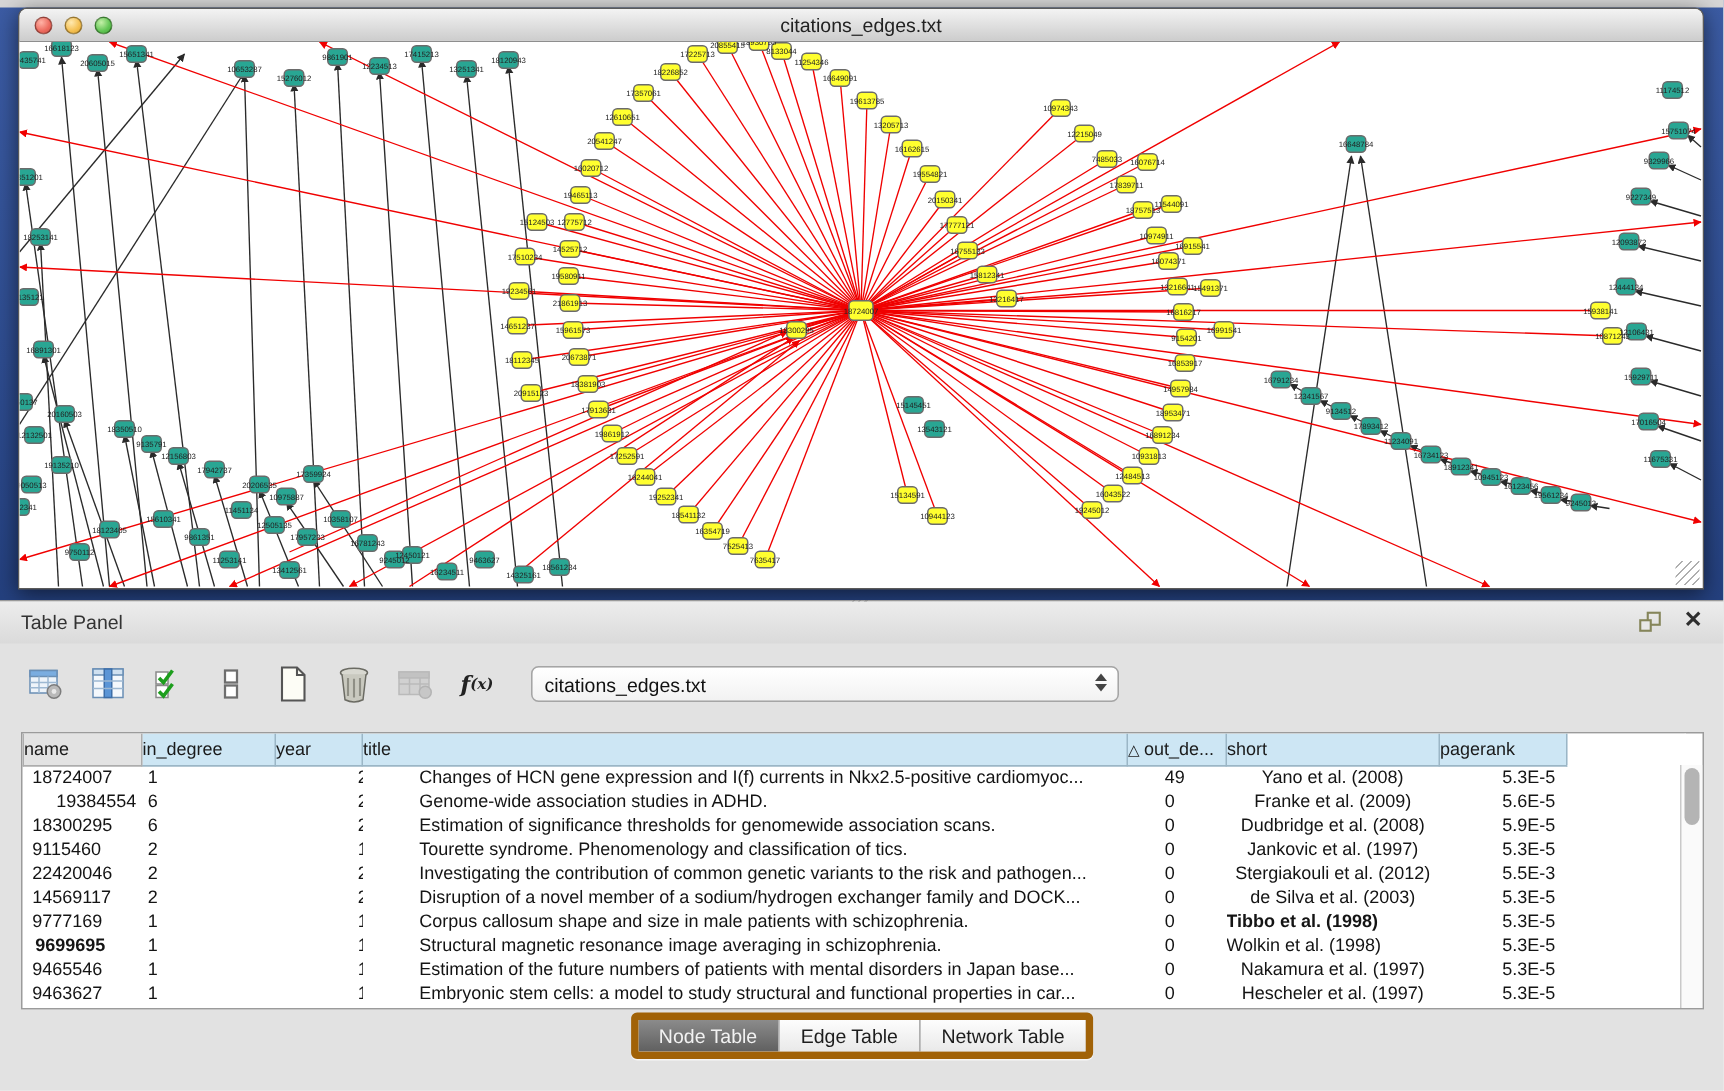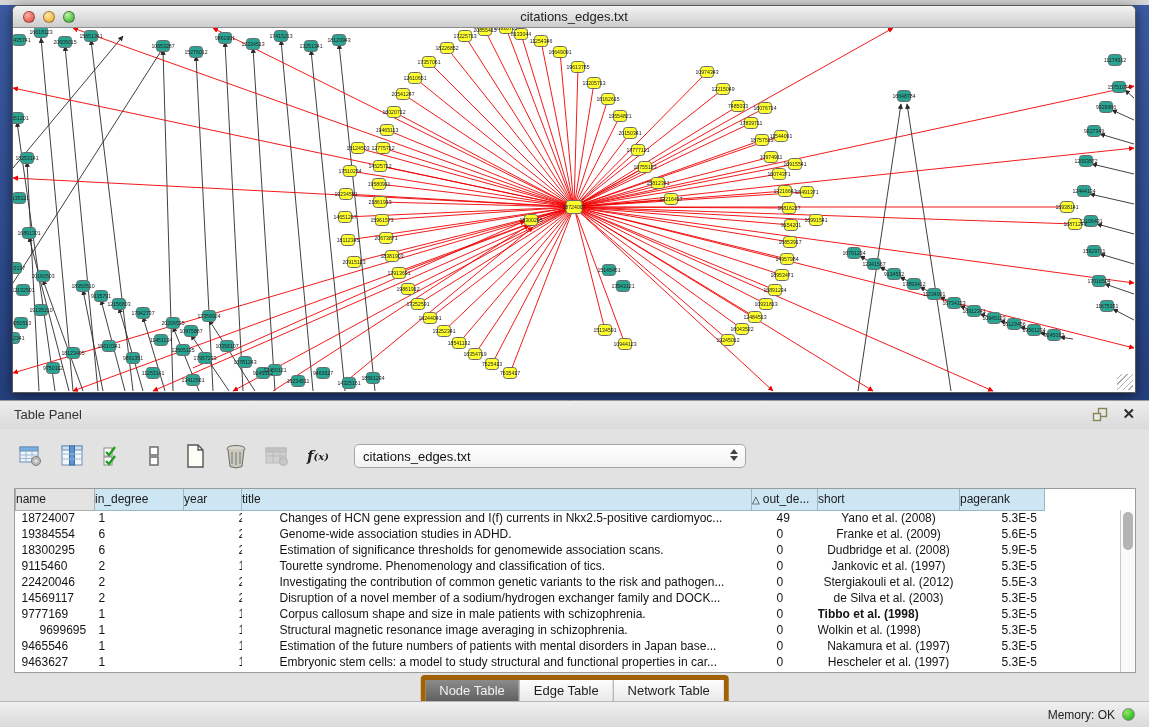--- a/index.html
+++ b/index.html
@@ -637,21 +637,21 @@
               <td style="padding-left: 6px;">18724007</td>
               <td style="padding-left: 4px;">1</td>
               <td style="padding-left: 55px;">2008</td>
               <td style="padding-left: 38px;">Changes of HCN gene expression and I(f) currents in Nkx2.5-positive cardiomyoc...</td>
               <td style="padding-left: 25px;">49</td>
               <td style="text-align: center;">Yano et al. (2008)</td>
               <td style="padding-left: 42px;">5.3E-5</td>
               <td></td>
             </tr>
             <tr>
-              <td style="padding-left: 6px;">19384554</td>
+              <td style="padding-left: 22px;">19384554</td>
               <td style="padding-left: 4px;">6</td>
               <td style="padding-left: 55px;">2009</td>
               <td style="padding-left: 38px;">Genome-wide association studies in ADHD.</td>
               <td style="padding-left: 25px;">0</td>
               <td style="text-align: center;">Franke et al. (2009)</td>
               <td style="padding-left: 42px;">5.6E-5</td>
               <td></td>
             </tr>
             <tr>
               <td style="padding-left: 6px;">18300295</td>
@@ -697,21 +697,21 @@
               <td style="padding-left: 6px;">9777169</td>
               <td style="padding-left: 4px;">1</td>
               <td style="padding-left: 55px;">1998</td>
               <td style="padding-left: 38px;">Corpus callosum shape and size in male patients with schizophrenia.</td>
               <td style="padding-left: 25px;">0</td>
               <td style="text-align: left; font-weight: bold;">Tibbo et al. (1998)</td>
               <td style="padding-left: 42px;">5.3E-5</td>
               <td></td>
             </tr>
             <tr>
-              <td style="padding-left: 24px;">9699695</td>
+              <td style="padding-left: 8px; font-weight: bold;">9699695</td>
               <td style="padding-left: 4px;">1</td>
               <td style="padding-left: 55px;">1998</td>
               <td style="padding-left: 38px;">Structural magnetic resonance image averaging in schizophrenia.</td>
               <td style="padding-left: 25px;">0</td>
               <td style="text-align: left;">Wolkin et al. (1998)</td>
               <td style="padding-left: 42px;">5.3E-5</td>
               <td></td>
             </tr>
             <tr>
               <td style="padding-left: 6px;">9465546</td>
@@ -739,19 +739,15 @@
         <div class="vthumb"></div>
       </div>
     </div>
 
     <div class="seg-tabs">
       <span class="seg-tab selected">Node Table</span>
       <span class="seg-tab">Edge Table</span>
       <span class="seg-tab">Network Table</span>
     </div>
 
-    <div class="statusbar">
-      <span class="mem">Memory: OK</span>
-      <span class="mem-dot"></span>
-    </div>
   </div>
 
 </div>
 
 </body></html>

